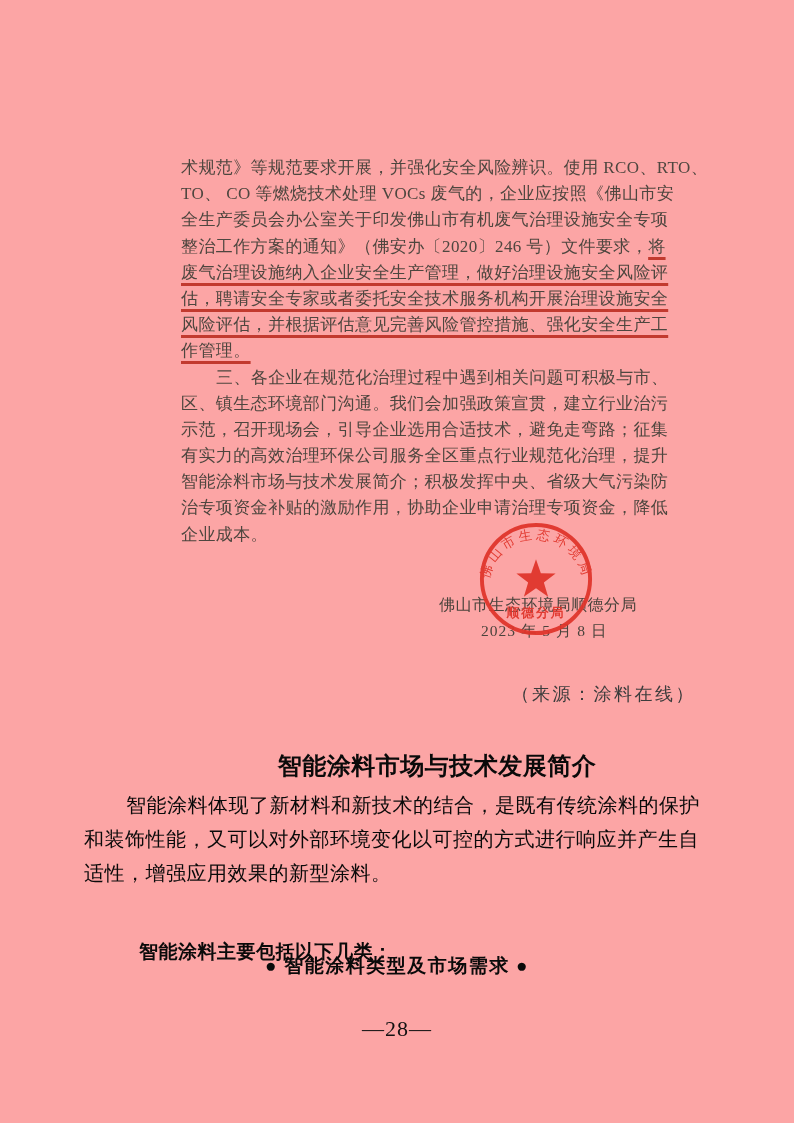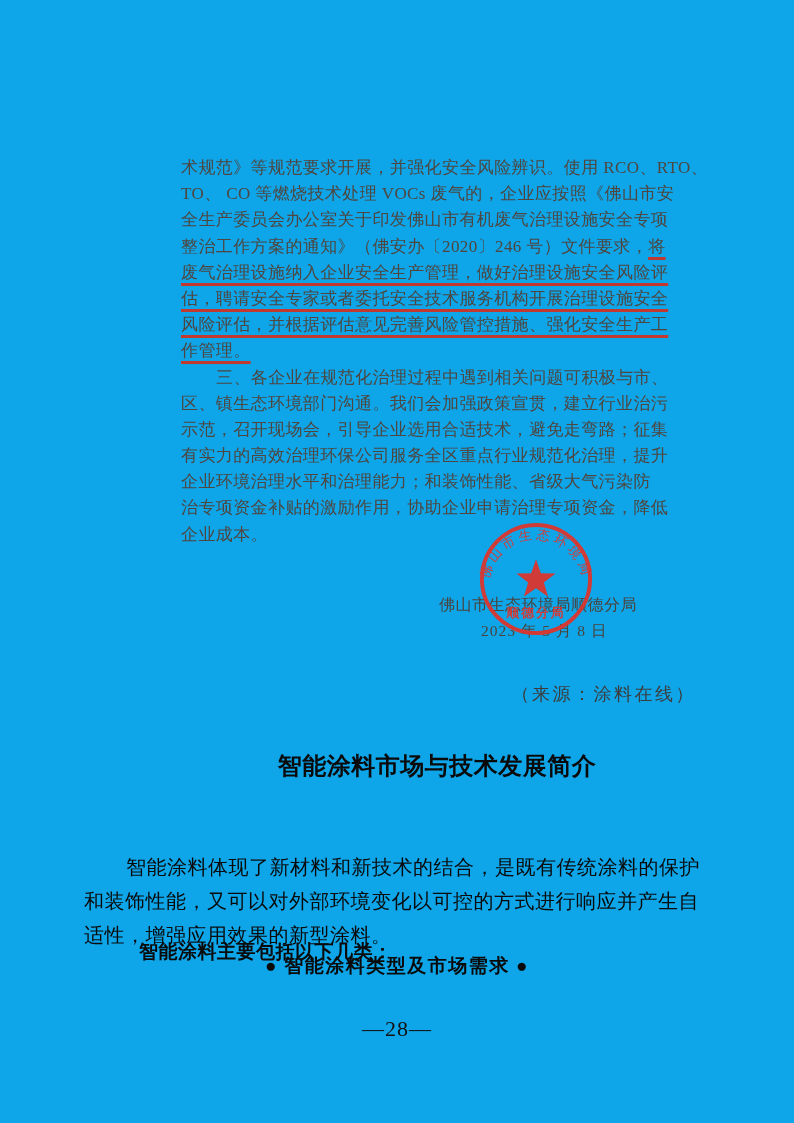--- a/index.html
+++ b/index.html
@@ -1,18 +1,18 @@
 <!DOCTYPE html>
 <html><head>
 <meta charset="utf-8">
 <style>
   html,body { margin:0; padding:0; background:#ffffff; }
   .page {
     position:relative; width:794px; height:1123px; margin:0 auto;
-    background:#0ea5e9; overflow:hidden;
+    background:#fca5a5; overflow:hidden;
     font-family:"Liberation Serif","DejaVu Serif",serif;
   }
 
   
   .scan {
     position:absolute; left:181px; top:155px; width:455px;
     color:#4e463f; font-size:17px;
   }
   .scan .ln {
     height:26.2px; line-height:26.2px; white-space:nowrap;
@@ -45,21 +45,21 @@
     font-size:18px; letter-spacing:2.5px; color:#3c3c3c; white-space:nowrap;
   }
 
   
   .title {
     position:absolute; top:750px; left:0; width:100%; margin:0;
     text-align:center; font-size:24px; font-weight:bold; color:#0a0a0a;
     letter-spacing:0.5px;
     padding-left:40px;
   }
-  .para { position:absolute; left:84px; top:850px; width:640px; color:#0a0a0a; }
+  .para { position:absolute; left:84px; top:788px; width:640px; color:#0a0a0a; }
   .para .pl {
     height:34px; line-height:34px; white-space:nowrap;
     font-size:20px; letter-spacing:0.5px;
   }
   .para .pl.indent { text-indent:42px; }
   .sec-head {
     position:absolute; top:906px; left:0; width:100%;
     text-align:center; font-weight:bold; font-size:19px; color:#0a0a0a;
     letter-spacing:1.5px;
     margin-top:47px;
@@ -85,21 +85,21 @@
     <div class="ln">全生产委员会办公室关于印发佛山市有机废气治理设施安全专项</div>
     <div class="ln"><span>整治工作方案的通知》（佛安办〔2020〕246 号）文件要求，</span><span class="rl">将</span></div>
     <div class="ln"><span class="rl">废气治理设施纳入企业安全生产管理，做好治理设施安全风险评</span></div>
     <div class="ln"><span class="rl">估，聘请安全专家或者委托安全技术服务机构开展治理设施安全</span></div>
     <div class="ln"><span class="rl">风险评估，并根据评估意见完善风险管控措施、强化安全生产工</span></div>
     <div class="ln"><span class="rl">作管理。</span></div>
     <div class="ln indent">三、各企业在规范化治理过程中遇到相关问题可积极与市、</div>
     <div class="ln">区、镇生态环境部门沟通。我们会加强政策宣贯，建立行业治污</div>
     <div class="ln">示范，召开现场会，引导企业选用合适技术，避免走弯路；征集</div>
     <div class="ln">有实力的高效治理环保公司服务全区重点行业规范化治理，提升</div>
-    <div class="ln">企业环境治理水平和治理能力；和装饰性能、省级大气污染防</div>
+    <div class="ln">智能涂料市场与技术发展简介；积极发挥中央、省级大气污染防</div>
     <div class="ln">治专项资金补贴的激励作用，协助企业申请治理专项资金，降低</div>
     <div class="ln">企业成本。</div>
   </section>
 
   <div class="sig">佛山市生态环境局顺德分局</div>
   <div class="datel">2023 年 5 月 8 日</div>
 
   <svg class="seal" viewBox="0 0 120 120" aria-hidden="true">
     <circle cx="60" cy="60" r="55" fill="none" stroke="#e0342a" stroke-width="4"></circle>
     <path d="M60,40 L64.94,54.2 L79.97,54.51 L67.99,63.6 L72.34,77.99 L60,69.4 L47.66,77.99 L52.01,63.6 L40.03,54.51 L55.06,54.2 Z" fill="#e0342a"></path>

